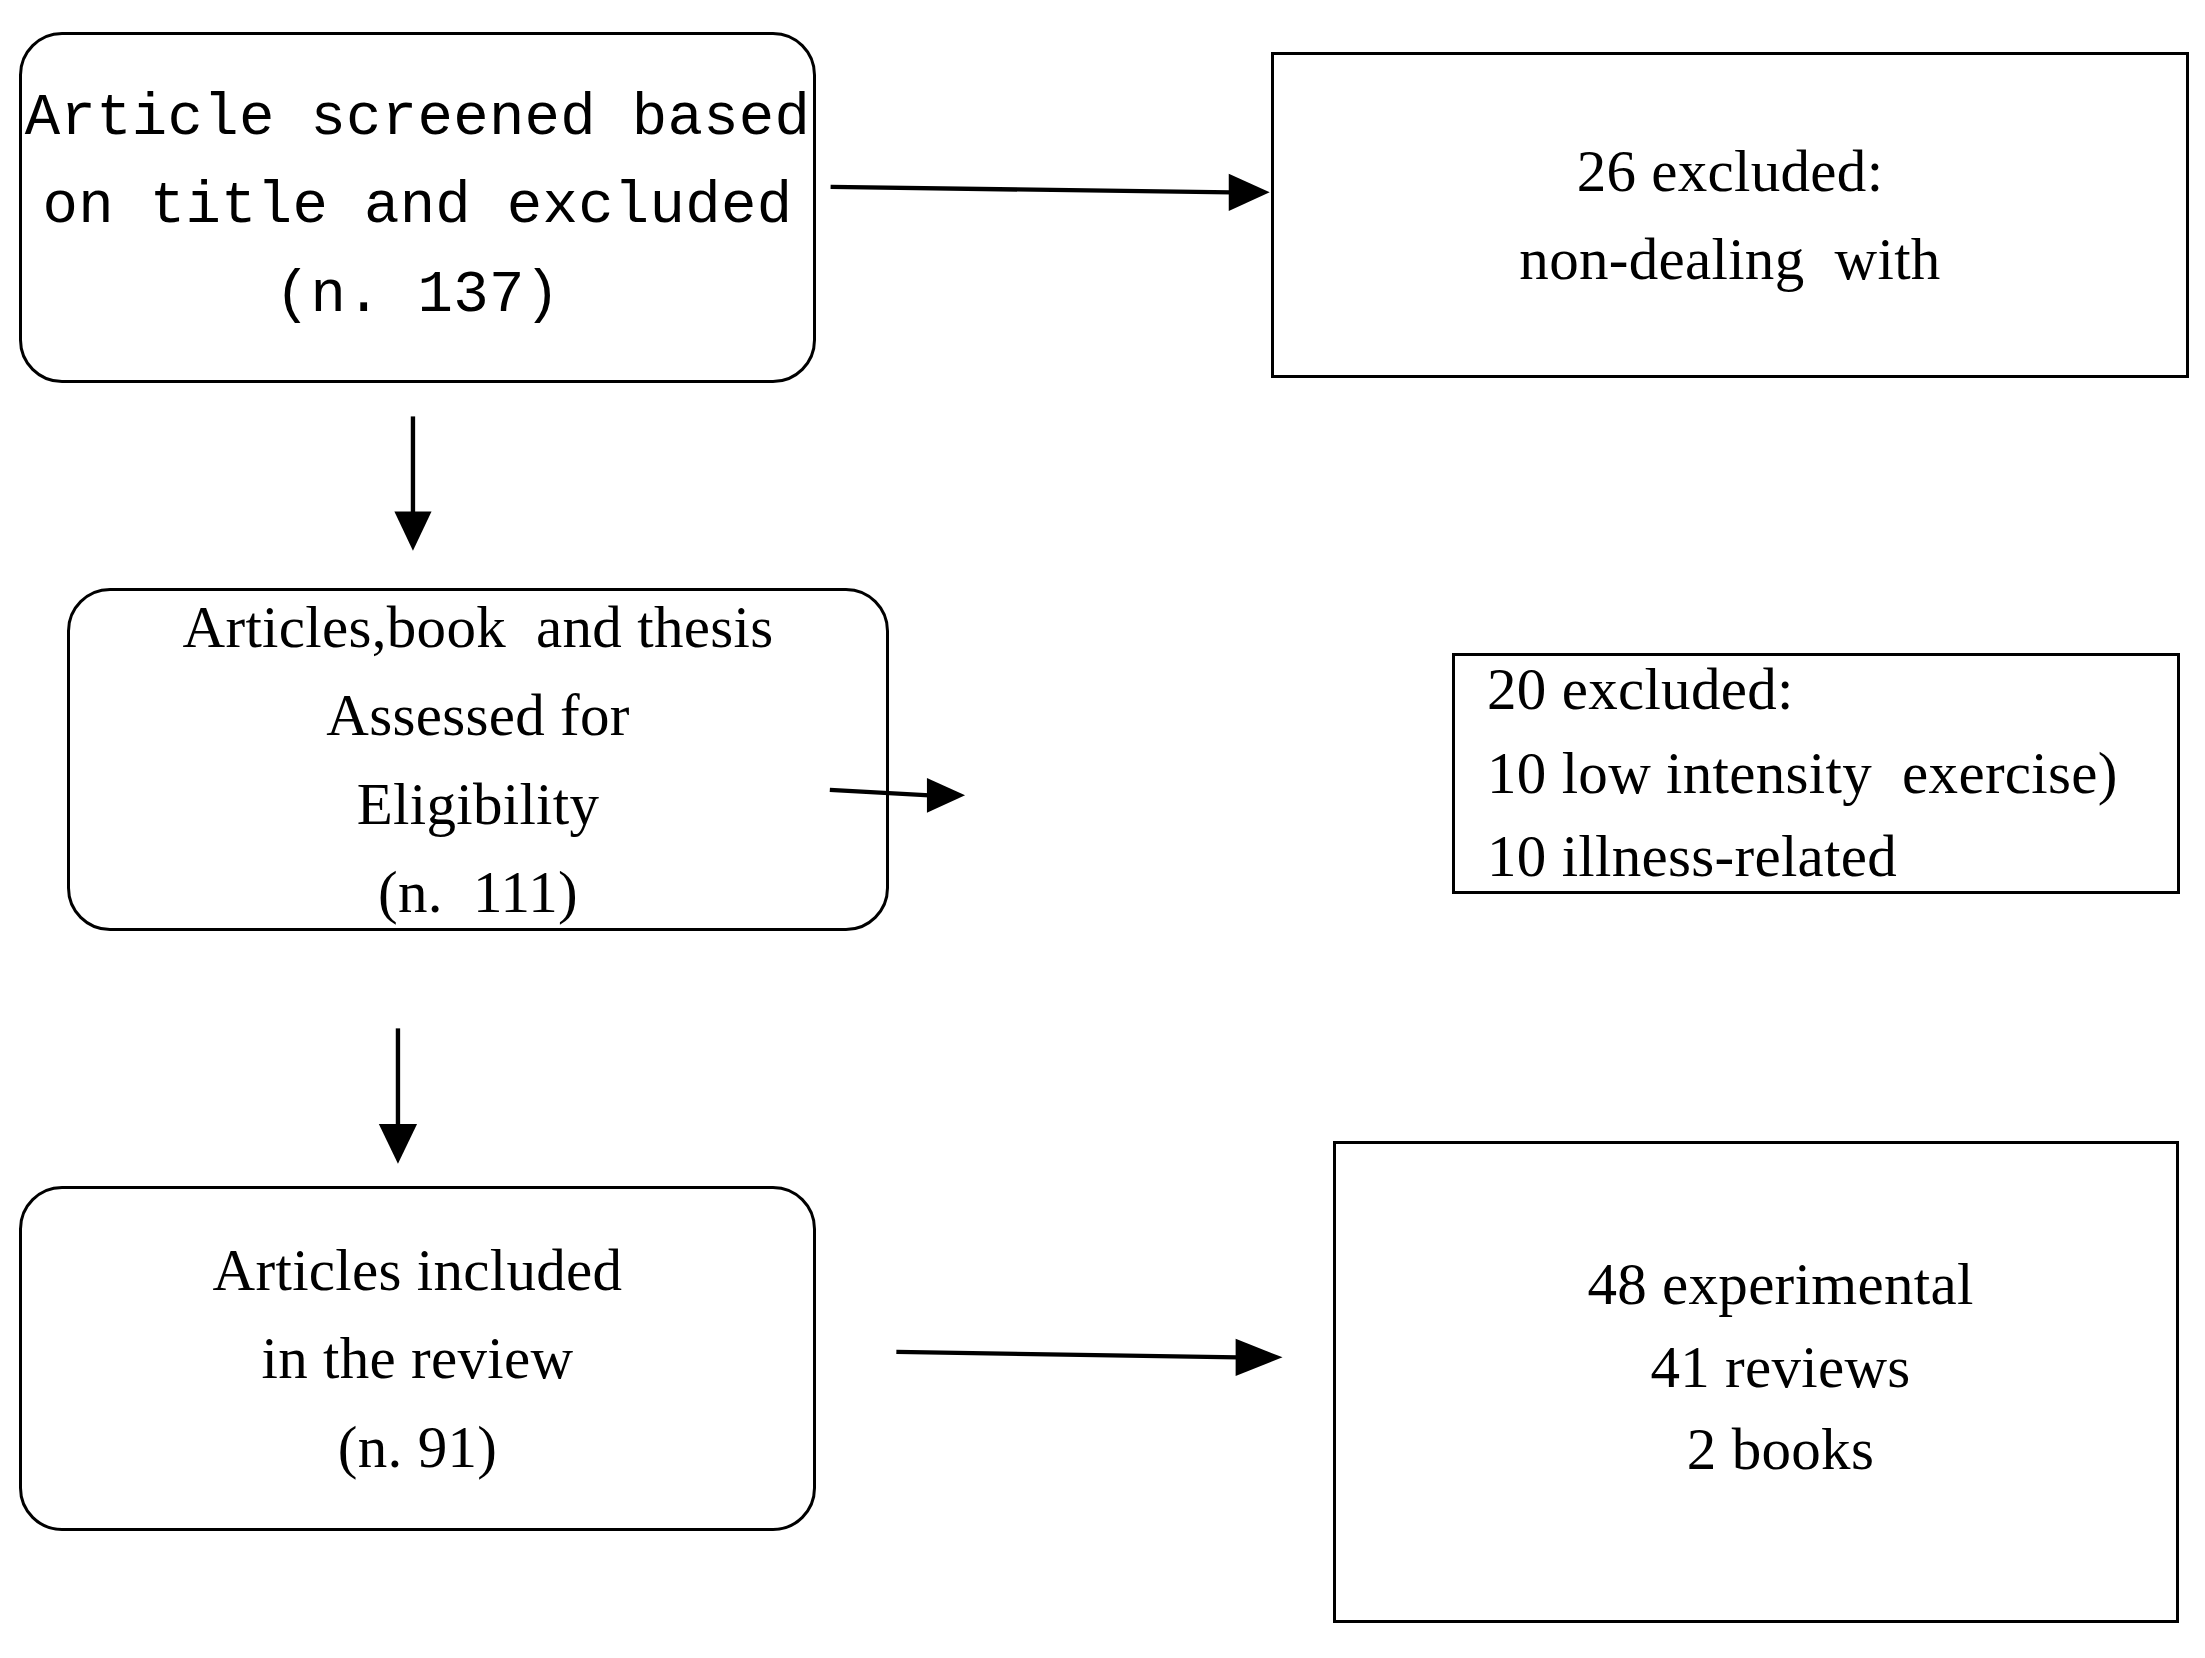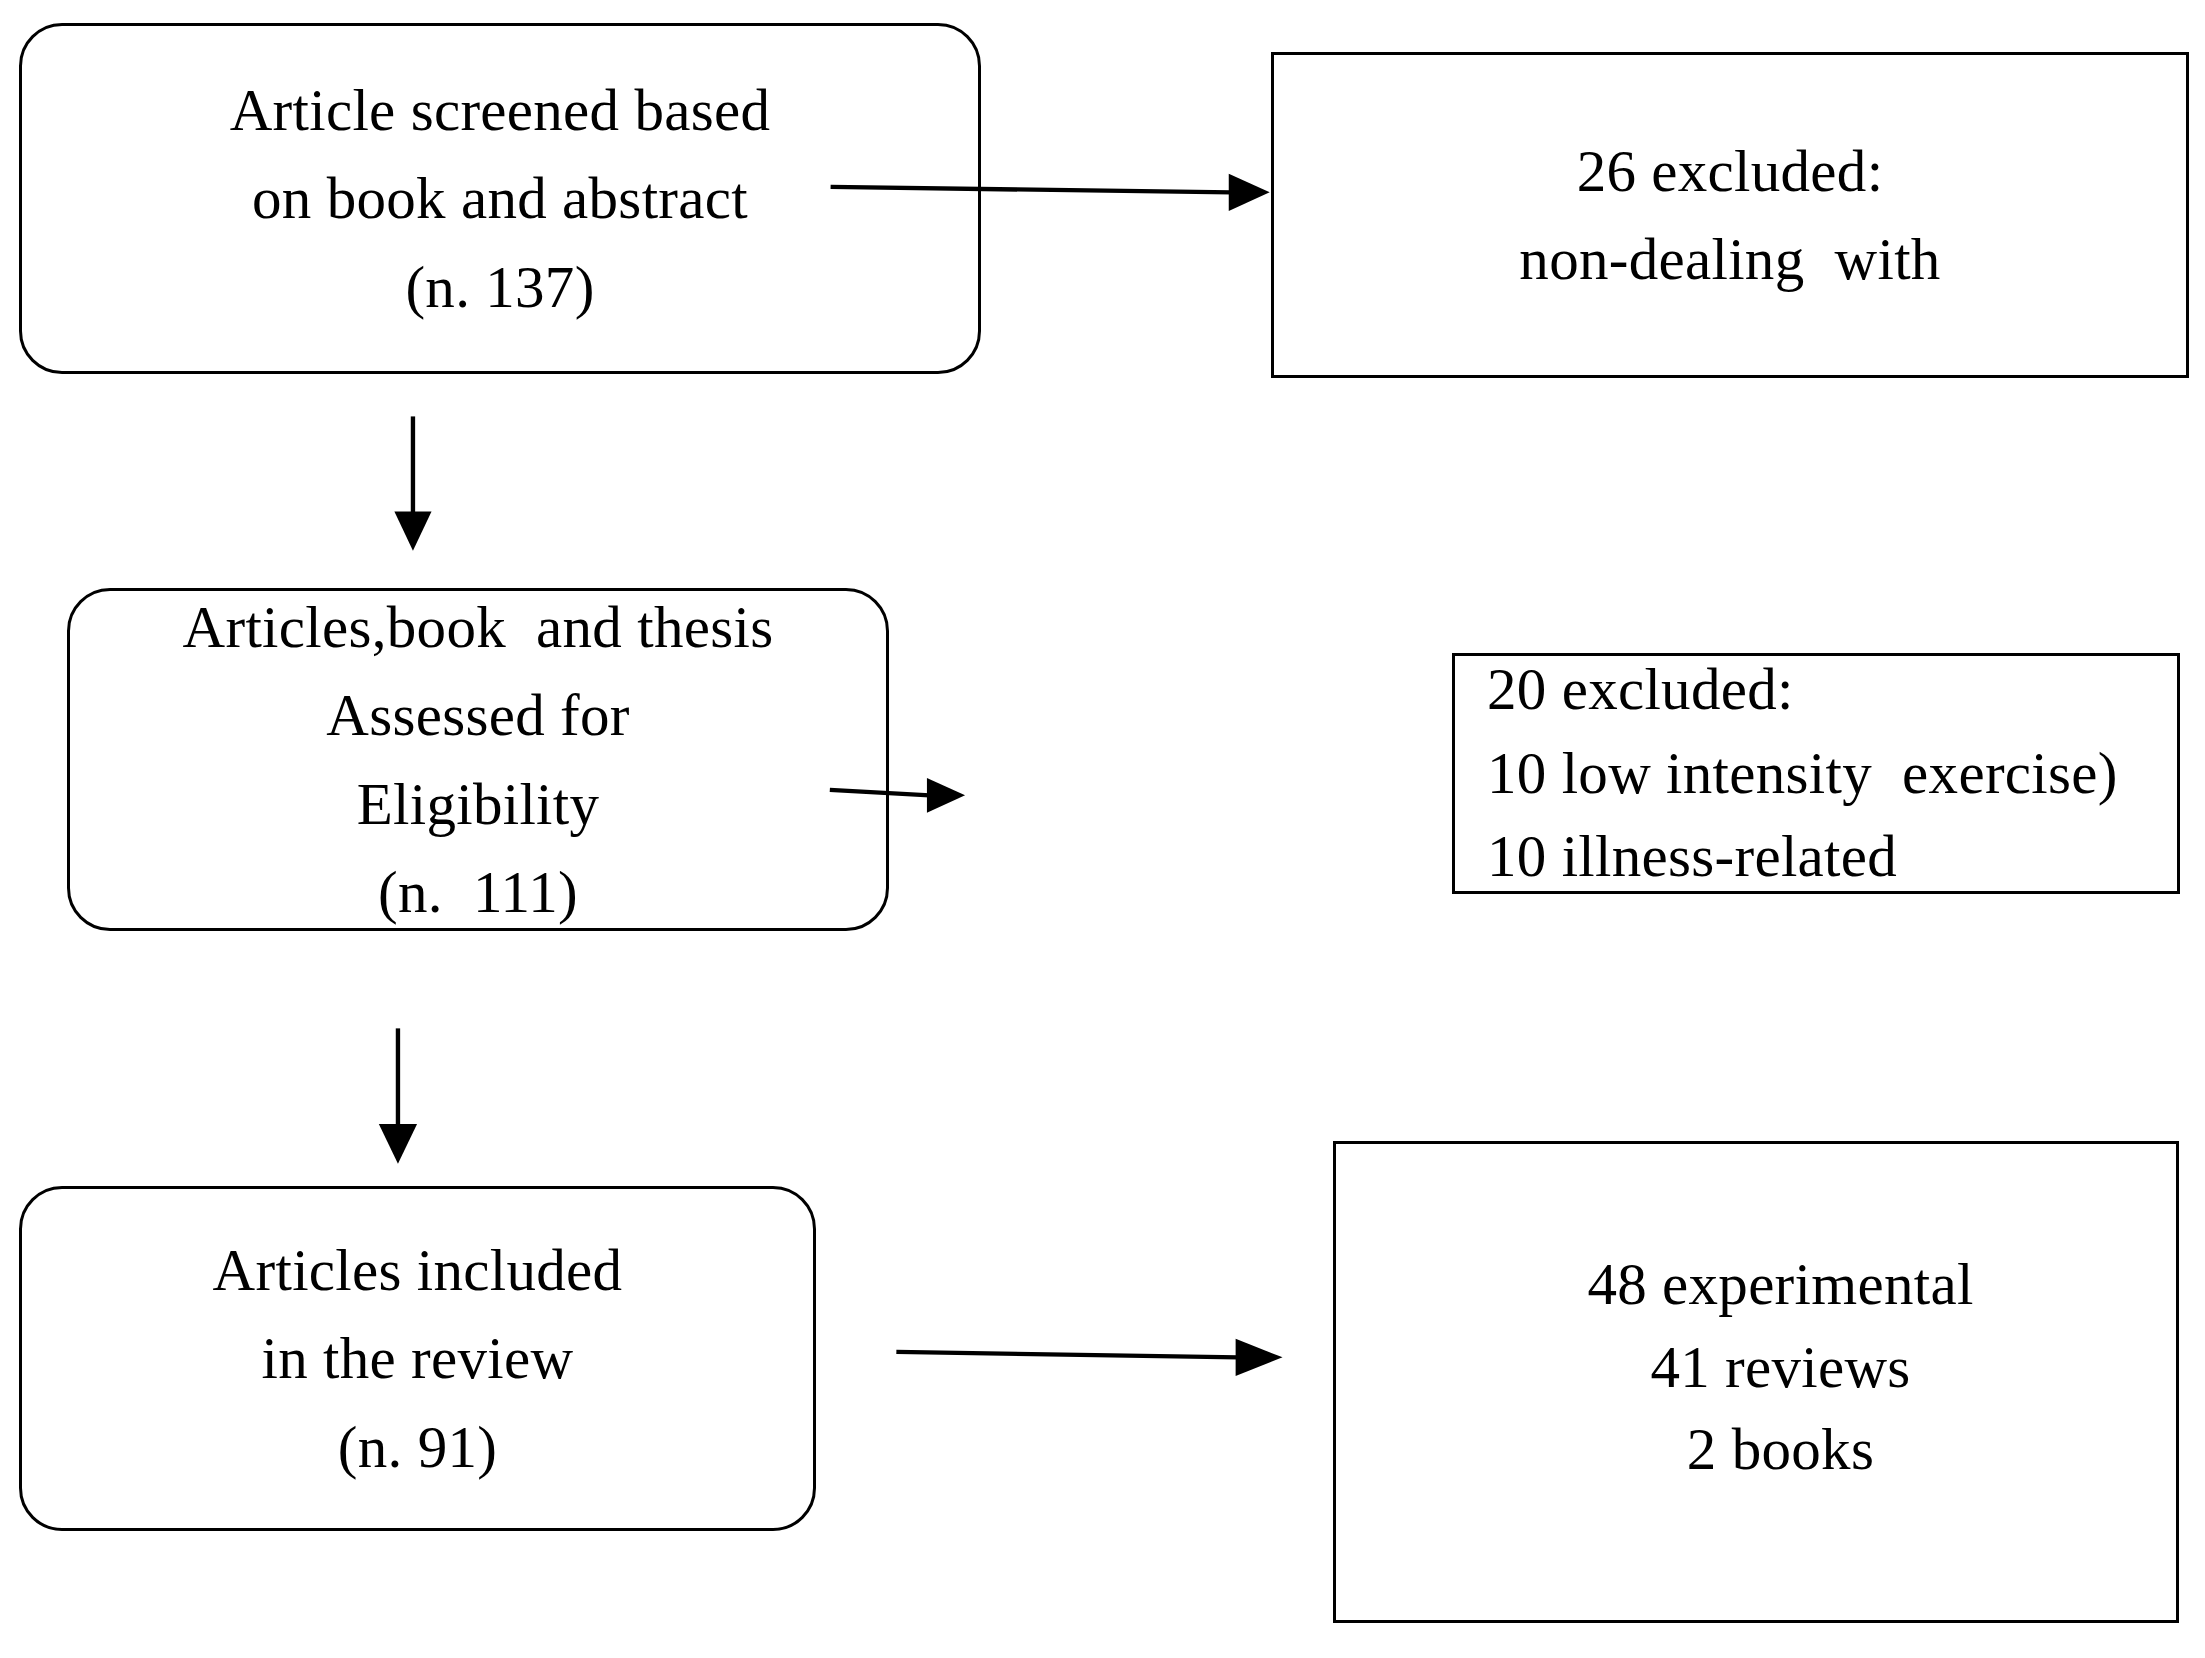--- a/index.html
+++ b/index.html
@@ -33,21 +33,21 @@
 
   .line {
     display: block;
     white-space: pre;
     font-size: 59px;
     line-height: 1.50;
     letter-spacing: 0.3px;
   }
 
   
-  #node-screened   { left: 19px;   top: 23px;   width: 962px; height: 351px; }
+  #node-screened   { left: 19px;   top: 32px;   width: 797px; height: 351px; font-family: Liberation Mono, monospace; }
   #node-excluded-1 { left: 1271px; top: 52px;   width: 918px; height: 326px; }
   #node-eligible   { left: 19px;   top: 588px; width: 822px; height: 343px; margin-left: 48px; }
   #node-excluded-2 { left: 1452px; top: 605px; width: 728px; height: 241px; padding-left: 32px; margin-top: 48px; }
   #node-included   { left: 19px;   top: 1186px; width: 797px; height: 345px; align-items: center; }
   #node-breakdown  { left: 1333px; top: 1141px; width: 846px; height: 482px; padding-left: 49px; align-items: center; }
 
   #node-excluded-2 .line { line-height: 1.42; }
   #node-breakdown  .line { line-height: 1.40; }
   #node-breakdown  { justify-content: flex-start; padding-top: 99px; }
 
@@ -55,21 +55,21 @@
   .connector { position: absolute; overflow: visible; }
   .connector svg { display: block; overflow: visible; }
 </style>
 </head>
 <body>
 
 <div id="stage">
 
   <div class="node rounded center" id="node-screened">
     <span class="line">Article screened based</span>
-    <span class="line">on book and abstract</span>
+    <span class="line">on title and excluded</span>
     <span class="line">(n. 137)</span>
   </div>
 
   <div class="node center" id="node-excluded-1">
     <span class="line">26 excluded:</span>
     <span class="line">non-dealing  with</span>
   </div>
 
   <div class="node rounded center" id="node-eligible">
     <span class="line">Articles,book  and thesis</span>

